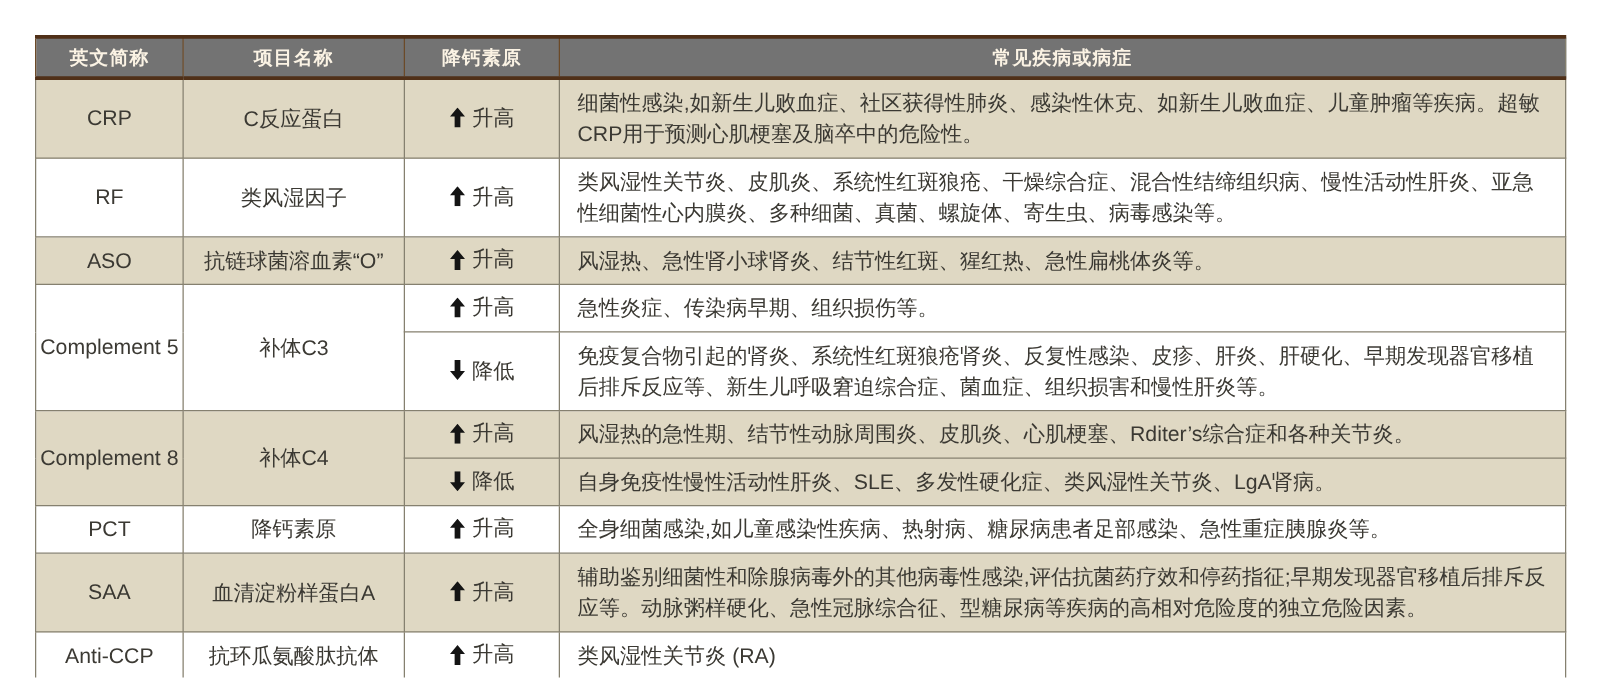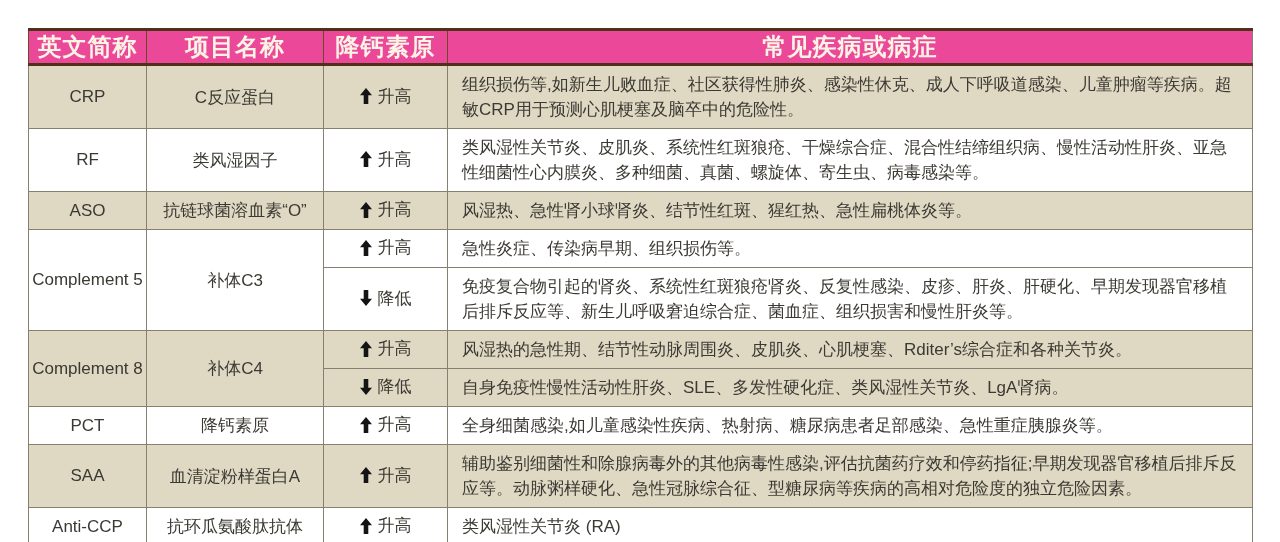--- a/index.html
+++ b/index.html
@@ -8,22 +8,22 @@
     font-family:"Liberation Sans","DejaVu Sans",sans-serif;
     color:#3b3933;
   }
   .tbl-wrap{position:absolute;left:28px;top:28px;}
   table{
     border-collapse:collapse;table-layout:fixed;width:1224px;
     border:1px solid #85806f;
     border-top:3px solid #503018;
   }
   th{
-    background:#ec4899;color:#fbf3e4;
-    font-size:24px;font-weight:bold;letter-spacing:1px;
+    background:#737373;color:#fbf3e4;
+    font-size:15px;font-weight:bold;letter-spacing:1px;
     border-bottom:3px solid #503018;
     border-left:1px solid #6b4a28;
     padding:0;height:30px;text-align:center;vertical-align:middle;
   }
   td{
     border:1px solid #85806f;
     font-size:17px;vertical-align:middle;padding:0;
   }
   tr.shade td{background:#dfd8c3;}
   tr.plain td{background:#ffffff;}
@@ -61,21 +61,21 @@
       <td class="center">
         <span class="res">
               <span class="arr">
                 <svg width="12" height="16" viewBox="0 0 12 16">
                   <path d="M6 0 L12 7.2 L8.3 7.2 L8.3 16 L3.7 16 L3.7 7.2 L0 7.2 Z"></path>
                 </svg>
               </span>
               <span>升高</span>
             </span>
       </td>
-      <td class="diseases">组织损伤等,如新生儿败血症、社区获得性肺炎、感染性休克、成人下呼吸道感染、儿童肿瘤等疾病。超敏CRP用于预测心肌梗塞及脑卒中的危险性。</td>
+      <td class="diseases">细菌性感染,如新生儿败血症、社区获得性肺炎、感染性休克、如新生儿败血症、儿童肿瘤等疾病。超敏CRP用于预测心肌梗塞及脑卒中的危险性。</td>
     </tr>
 
     <tr class="plain h64">
       <td class="center">RF</td>
       <td class="center">类风湿因子</td>
       <td class="center">
         <span class="res">
               <span class="arr">
                 <svg width="12" height="16" viewBox="0 0 12 16">
                   <path d="M6 0 L12 7.2 L8.3 7.2 L8.3 16 L3.7 16 L3.7 7.2 L0 7.2 Z"></path>

